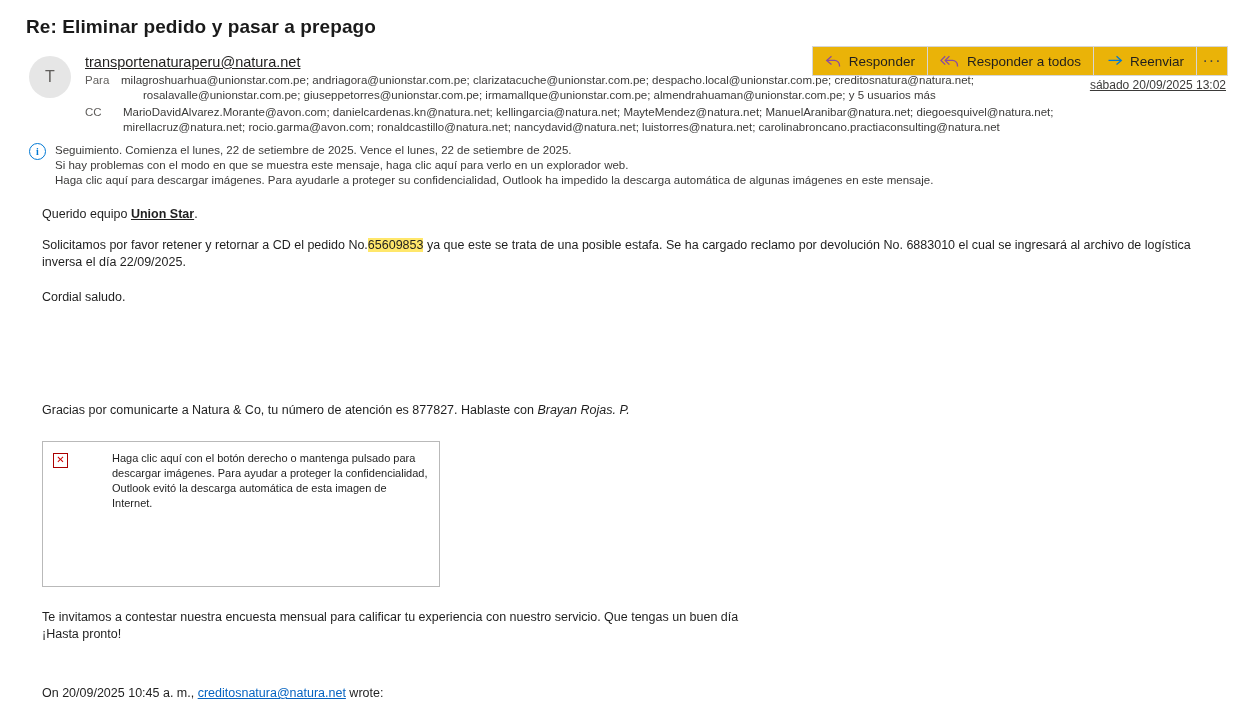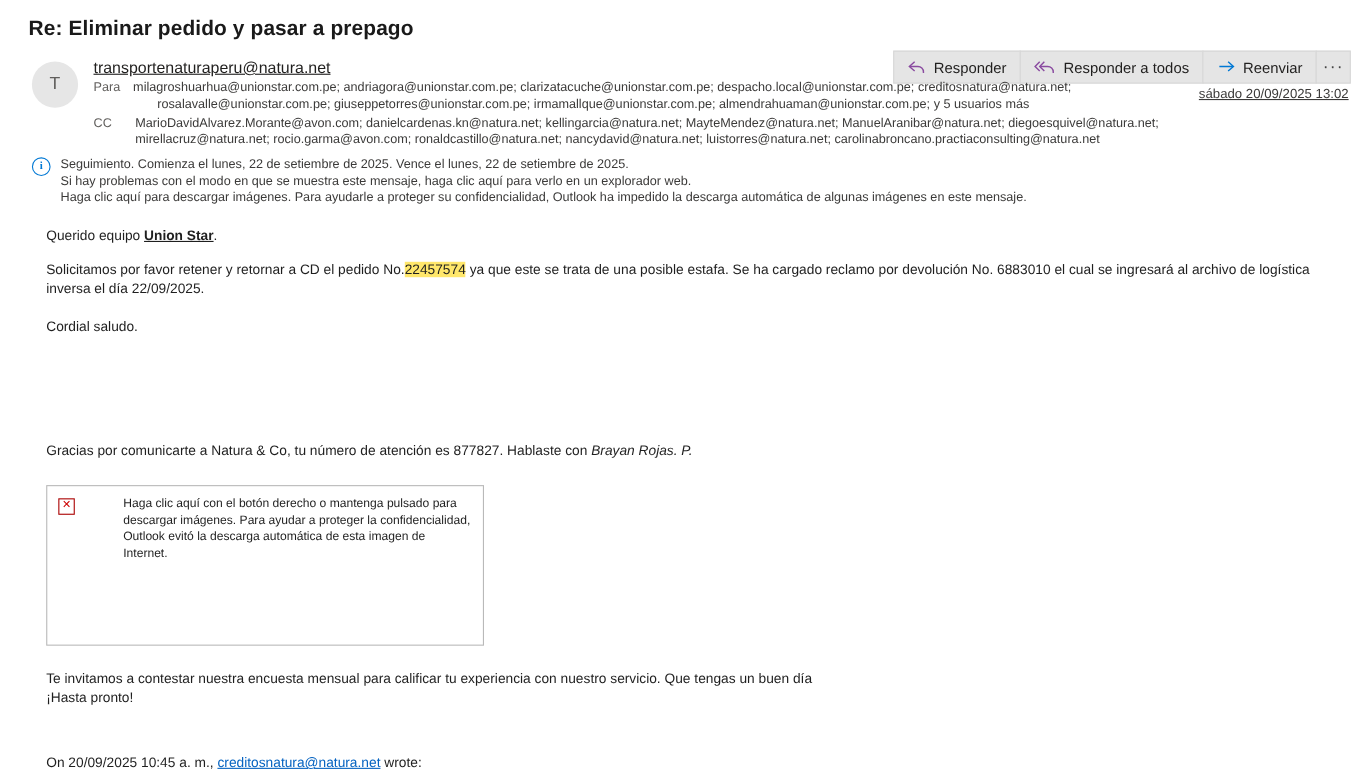--- a/index.html
+++ b/index.html
@@ -37,21 +37,21 @@
     right: 18px;
     display: flex;
     align-items: stretch;
     height: 30px;
   }
   .act-btn {
     display: flex;
     align-items: center;
     gap: 7px;
     border: 1px solid #d6d6d6;
-    background: #e5e5e5;
+    background: #eab308;
     height: 30px;
     box-sizing: border-box;
     padding: 0 12px;
     font-size: 13.5px;
     color: #201f1e;
     margin-left: -1px;
     cursor: default;
     white-space: nowrap;
   }
   .act-btn:first-child { margin-left: 0; }
@@ -267,21 +267,21 @@
       <div>Haga clic aquí para descargar imágenes. Para ayudarle a proteger su confidencialidad, Outlook ha impedido la descarga automática de algunas imágenes en este mensaje.</div>
     </div>
   </div>
 
   <div class="body">
     <p class="p-tight">
       <span>Querido equipo </span><u class="ul">Union Star</u><span>.</span>
     </p>
 
     <p>
-      <span>Solicitamos por favor retener y retornar a CD el pedido No.</span><span class="hl">22457574</span><span> ya que este se trata de una posible estafa. Se ha cargado reclamo por devolución No. 6883010  el cual se ingresará al archivo de logística inversa el día 22/09/2025.</span>
+      <span>Solicitamos por favor retener y retornar a CD el pedido No.</span><span class="hl">65609853</span><span> ya que este se trata de una posible estafa. Se ha cargado reclamo por devolución No. 6883010  el cual se ingresará al archivo de logística inversa el día 22/09/2025.</span>
     </p>
 
     <p style="margin-bottom:96px">Cordial saludo.</p>
 
     <p style="margin-bottom:22px">
       <span>Gracias por comunicarte a Natura &amp; Co, tu número de atención es 877827. Hablaste con </span><span class="sig-name">Brayan Rojas. P.</span>
     </p>
 
     <div class="imgbox">
       <div class="broken">✕</div>

